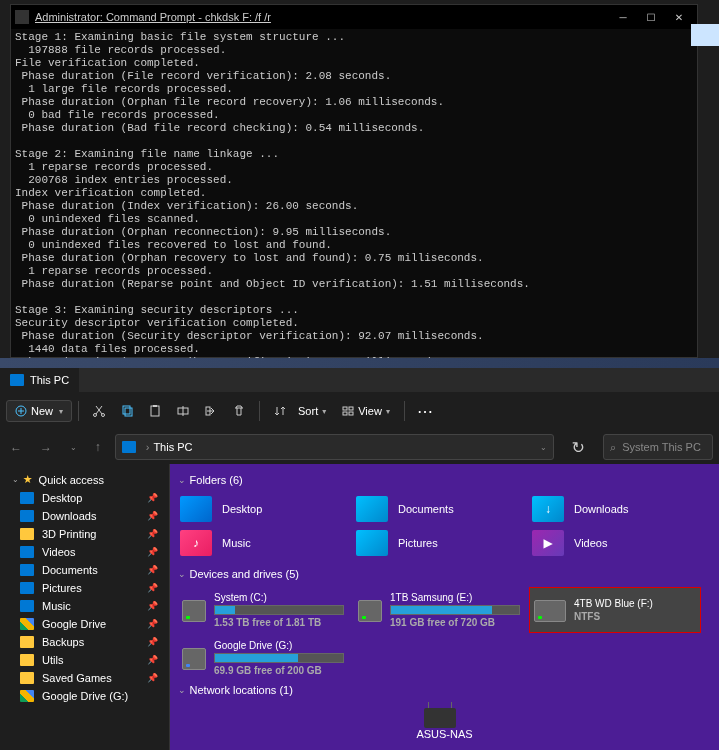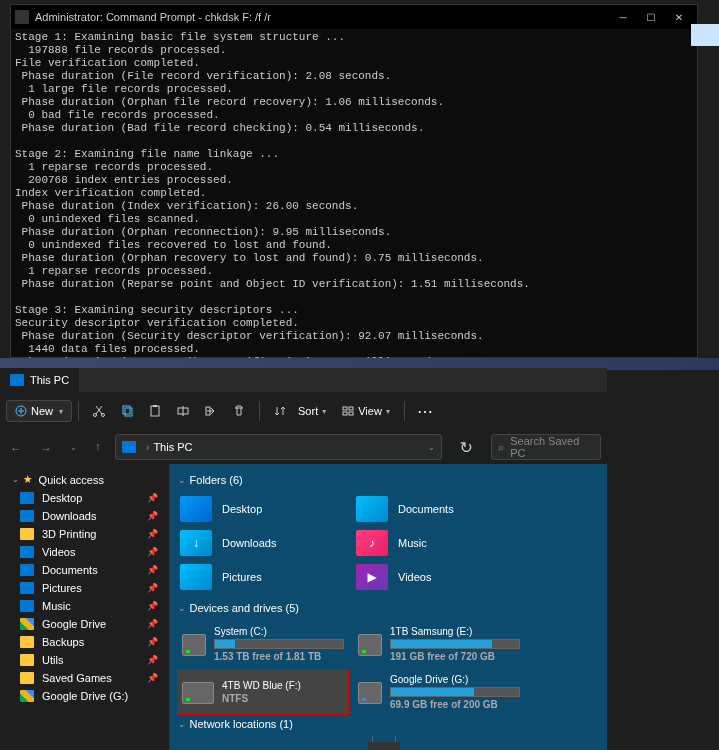--- a/index.html
+++ b/index.html
@@ -1,25 +1,25 @@
 <!DOCTYPE html>
 <html><head>
 <meta charset="utf-8">
 <style>
 * { margin: 0; padding: 0; box-sizing: border-box; }
 body { font-family: "Segoe UI", Tahoma, sans-serif; background: #1e1e1e; color: #fff; width: 719px; height: 750px; overflow: hidden; position: relative; }
 .cmd-window { position: absolute; top: 4px; left: 10px; width: 688px; height: 354px; background: #0c0c0c; border: 1px solid #333; }
 .cmd-titlebar { height: 24px; background: #000; display: flex; align-items: center; padding: 0 4px; font-size: 11px; color: #ccc; }
 .cmd-icon { width: 14px; height: 14px; margin-right: 6px; background: #333; display: inline-block; }
-.cmd-title { flex: 1; }
+.cmd-title { flex: 1; text-decoration: underline; }
 .cmd-controls { display: flex; }
 .cmd-btn { width: 28px; height: 20px; display: flex; align-items: center; justify-content: center; color: #ccc; font-size: 10px; }
 .cmd-body { padding: 2px 4px; font-family: Consolas, "Courier New", monospace; font-size: 11px; line-height: 13px; color: #ccc; white-space: pre; overflow: hidden; }
 .behind-bar { position: absolute; top: 358px; left: 0; width: 719px; height: 12px; background: linear-gradient(to right, #3a4a6a, #2a3a5a); }
-.explorer { position: absolute; top: 368px; left: 0; width: 607px; height: 382px; background: #0c4a6e; }
+.explorer { position: absolute; top: 368px; left: 0; width: 719px; height: 382px; background: #4c1d95; }
 .tab-row { height: 24px; display: flex; align-items: center; background: #2a2a2a; }
 .tab { display: flex; align-items: center; padding: 0 10px; height: 24px; font-size: 11px; background: #1e1e1e; }
 .pc-icon { width: 14px; height: 12px; background: #0078d4; margin-right: 6px; border-radius: 1px; }
 .toolbar { height: 38px; display: flex; align-items: center; padding: 0 6px; background: #1e1e1e; }
 .tb-btn { padding: 4px 8px; display: flex; align-items: center; font-size: 11px; color: #fff; border-radius: 3px; }
 .tb-new { background: #2a2a2a; border: 1px solid #444; }
 .tb-new svg { margin-right: 4px; }
 .tb-sep { width: 1px; height: 20px; background: #444; margin: 0 6px; }
 .tb-icon { width: 28px; height: 28px; display: flex; align-items: center; justify-content: center; }
 .nav-row { height: 34px; display: flex; align-items: center; padding: 0 6px; gap: 10px; background: #1e1e1e; }
@@ -199,21 +199,21 @@
     <div class="addr-bar">
       <span class="pc-icon"></span>
       <span style="margin:0 4px;color:#888">›</span>
       <span>This PC</span>
       <span style="flex:1"></span>
       <span style="color:#888;font-size:8px">⌄</span>
     </div>
     <span class="refresh-btn">↻</span>
     <div class="search-bar">
       <span style="margin-right:6px">⌕</span>
-      <span>Search Saved PC</span>
+      <span>System This PC</span>
     </div>
   </div>
 
   <div class="main">
     <div class="sidebar">
       <div class="sidebar-item sidebar-top">
         <span style="color:#aaa;font-size:8px;margin-right:4px">⌄</span>
         <span class="star">★</span>
         <span>Quick access</span>
       </div>

